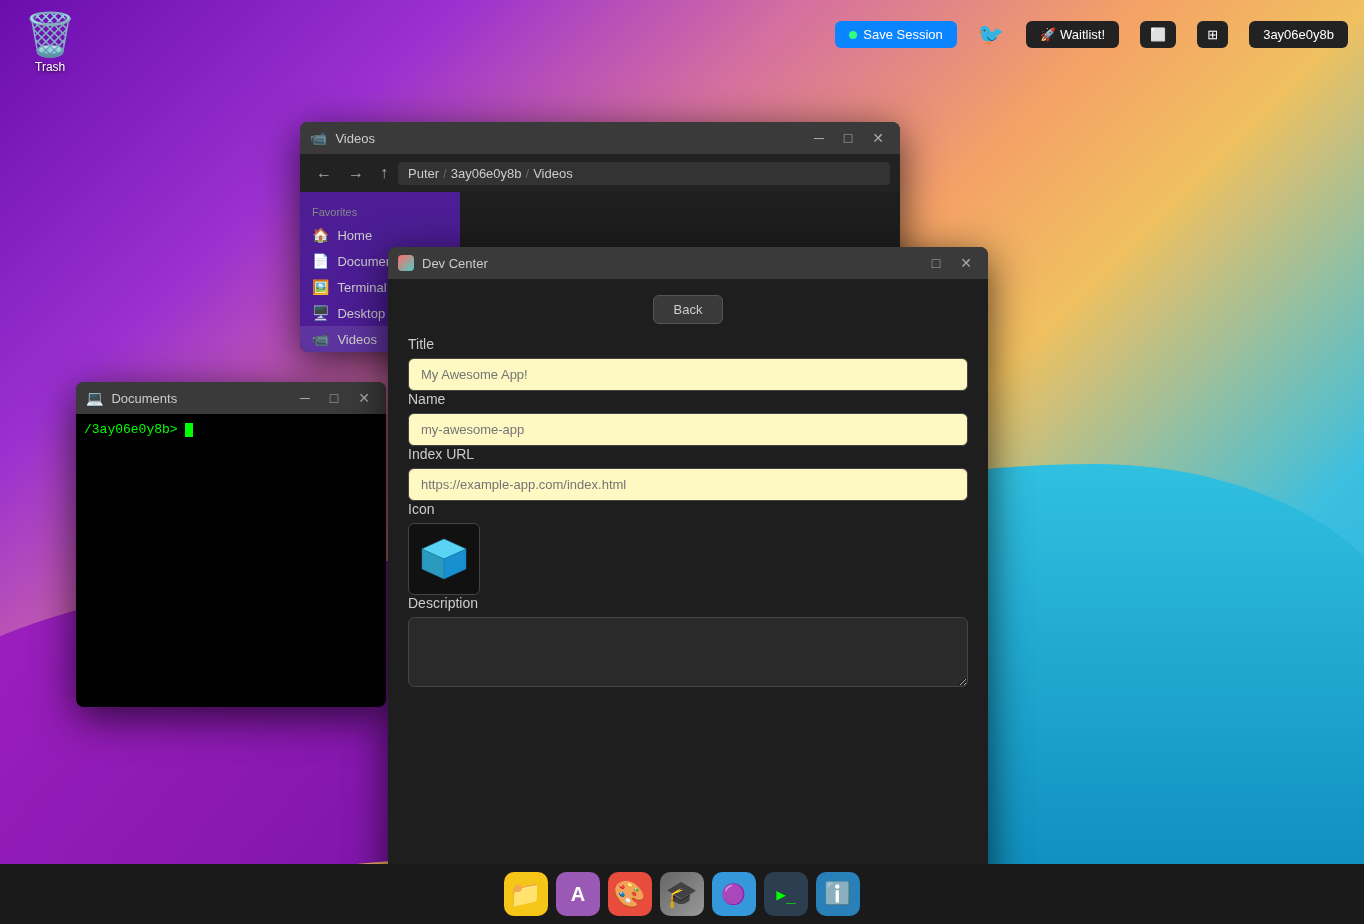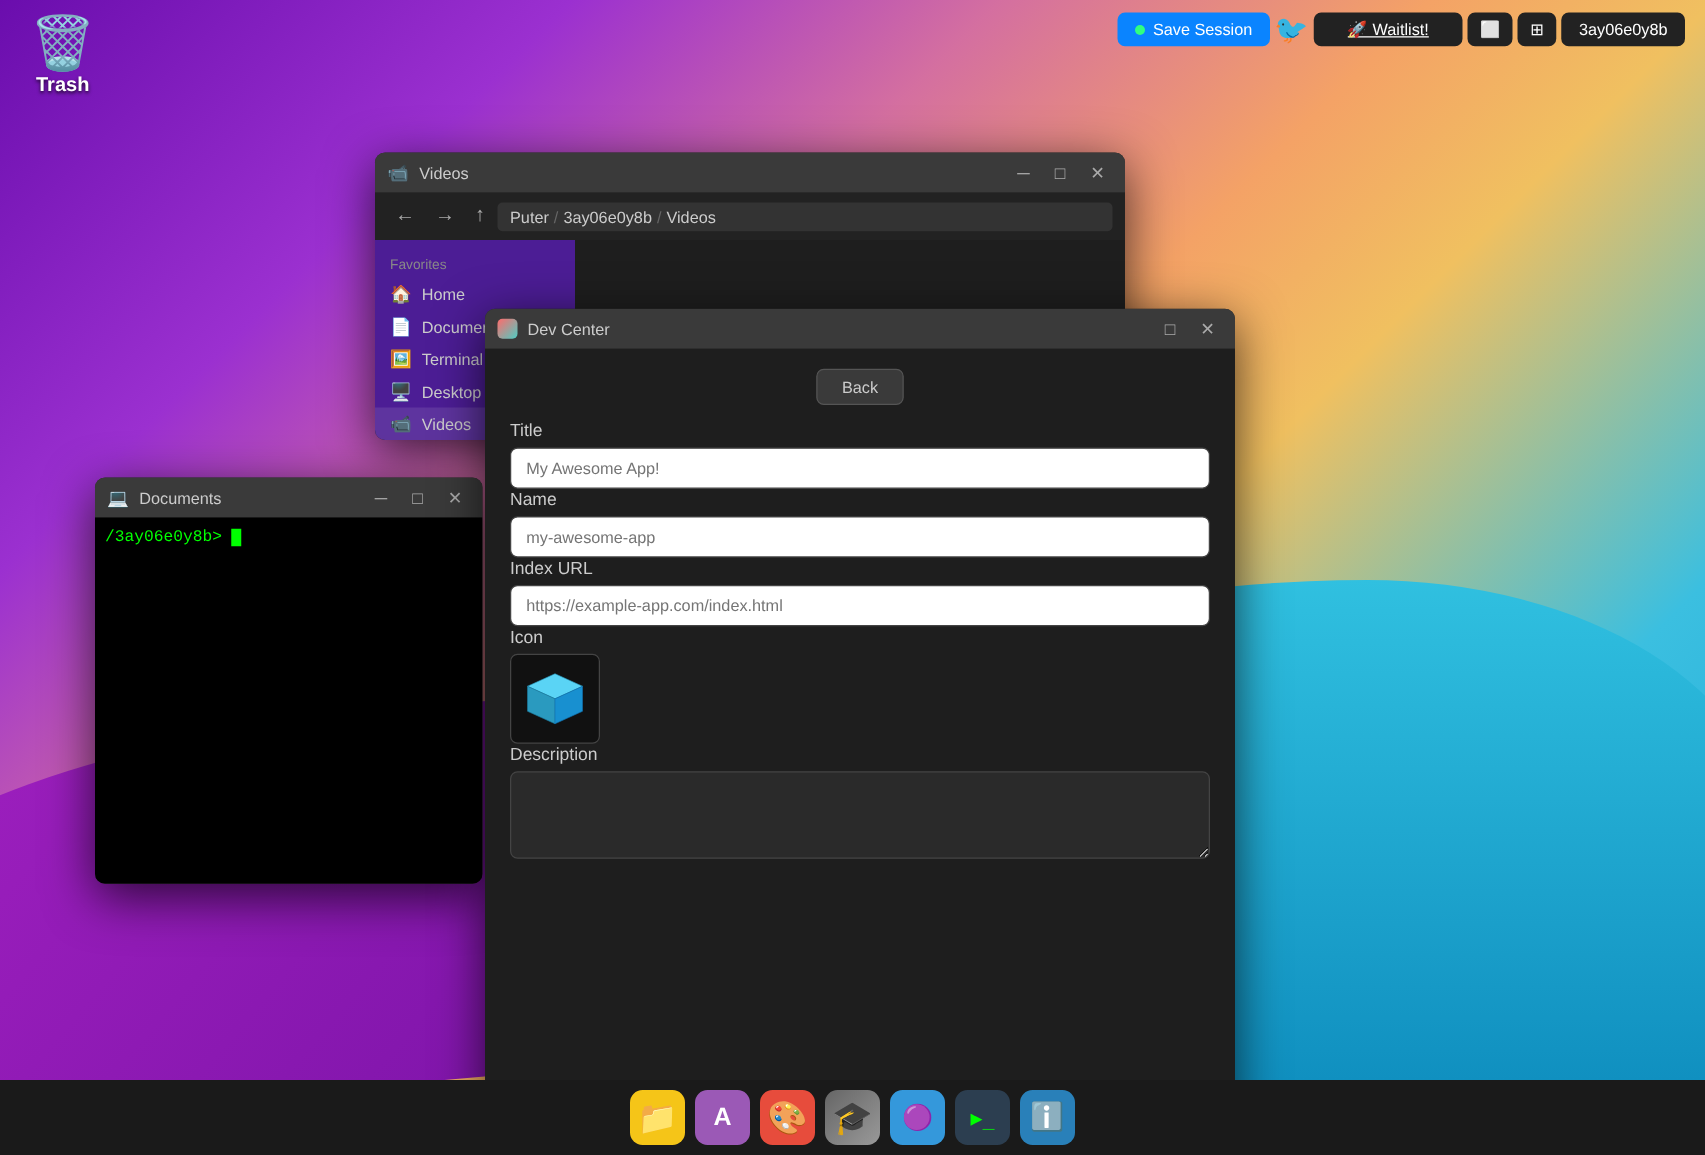--- a/index.html
+++ b/index.html
@@ -72,25 +72,25 @@
       align-items: center;
       justify-content: center;
       border-radius: 10px;
       cursor: pointer;
       font-size: 26px;
     }
 
     
     .topbar {
       position: absolute;
-      top: 0;
+      top: 11px;
       right: 0;
       display: flex;
       align-items: center;
-      gap: 4px;
+      gap: 21px;
       padding: 10px 16px;
       z-index: 200;
     }
 
     .btn-save-session {
       background: #0a84ff;
       color: white;
       border: none;
       border-radius: 6px;
       padding: 6px 14px;
@@ -115,27 +115,26 @@
       cursor: pointer;
       font-size: 22px;
       color: #1da1f2;
     }
 
     .btn-waitlist {
       background: #222;
       color: white;
       border: none;
       border-radius: 6px;
-      padding: 6px 27px;
+      padding: 6px 14px;
       font-size: 13px;
       cursor: pointer;
       display: flex;
       align-items: flex-start;
       gap: 6px;
-      text-decoration: underline;
     }
 
     .btn-square {
       background: #222;
       color: white;
       border: none;
       border-radius: 6px;
       padding: 6px 10px;
       font-size: 13px;
       cursor: pointer;
@@ -163,24 +162,23 @@
       z-index: 50;
     }
 
     .trash-icon .icon-img {
       font-size: 42px;
       line-height: 1;
     }
 
     .trash-icon .label {
       color: white;
-      font-size: 16px;
+      font-size: 12px;
       margin-top: 4px;
       text-shadow: 0 1px 3px rgba(0,0,0,0.8);
-      font-weight: bold;
     }
 
     
     .window {
       position: absolute;
       background: #2a2a2a;
       border-radius: 8px;
       box-shadow: 0 10px 40px rgba(0,0,0,0.7);
       overflow: hidden;
     }
@@ -346,21 +344,21 @@
 
     .form-label {
       color: #ccc;
       font-size: 14px;
       margin-bottom: 6px;
       display: block;
     }
 
     .form-input {
       width: 100%;
-      background: #ffffff;
+      background: #fef9c3;
       border: 1px solid #444;
       border-radius: 6px;
       padding: 8px 12px;
       color: #888;
       font-size: 13px;
       outline: none;
     }
 
     .form-textarea {
       width: 100%;

